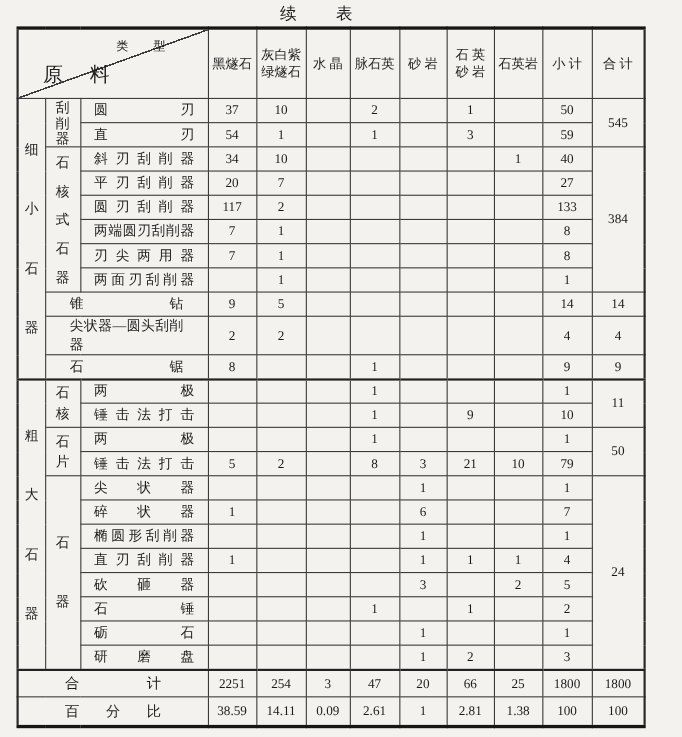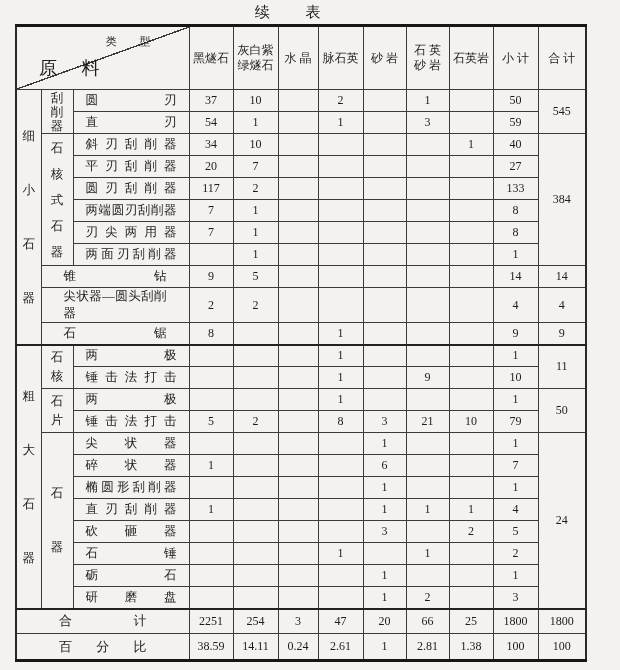--- a/index.html
+++ b/index.html
@@ -377,21 +377,21 @@
         <td class="num">20</td>
         <td class="num">66</td>
         <td class="num">25</td>
         <td class="num">1800</td>
         <td class="num">1800</td>
       </tr>
       <tr class="footer-pct">
         <td colspan="3" class="name span3">百 分 比</td>
         <td class="num">38.59</td>
         <td class="num">14.11</td>
-        <td class="num">0.24</td>
+        <td class="num">0.09</td>
         <td class="num">2.61</td>
         <td class="num">1</td>
         <td class="num">2.81</td>
         <td class="num">1.38</td>
         <td class="num">100</td>
         <td class="num">100</td>
       </tr>
     </tbody>
 </table>
 

